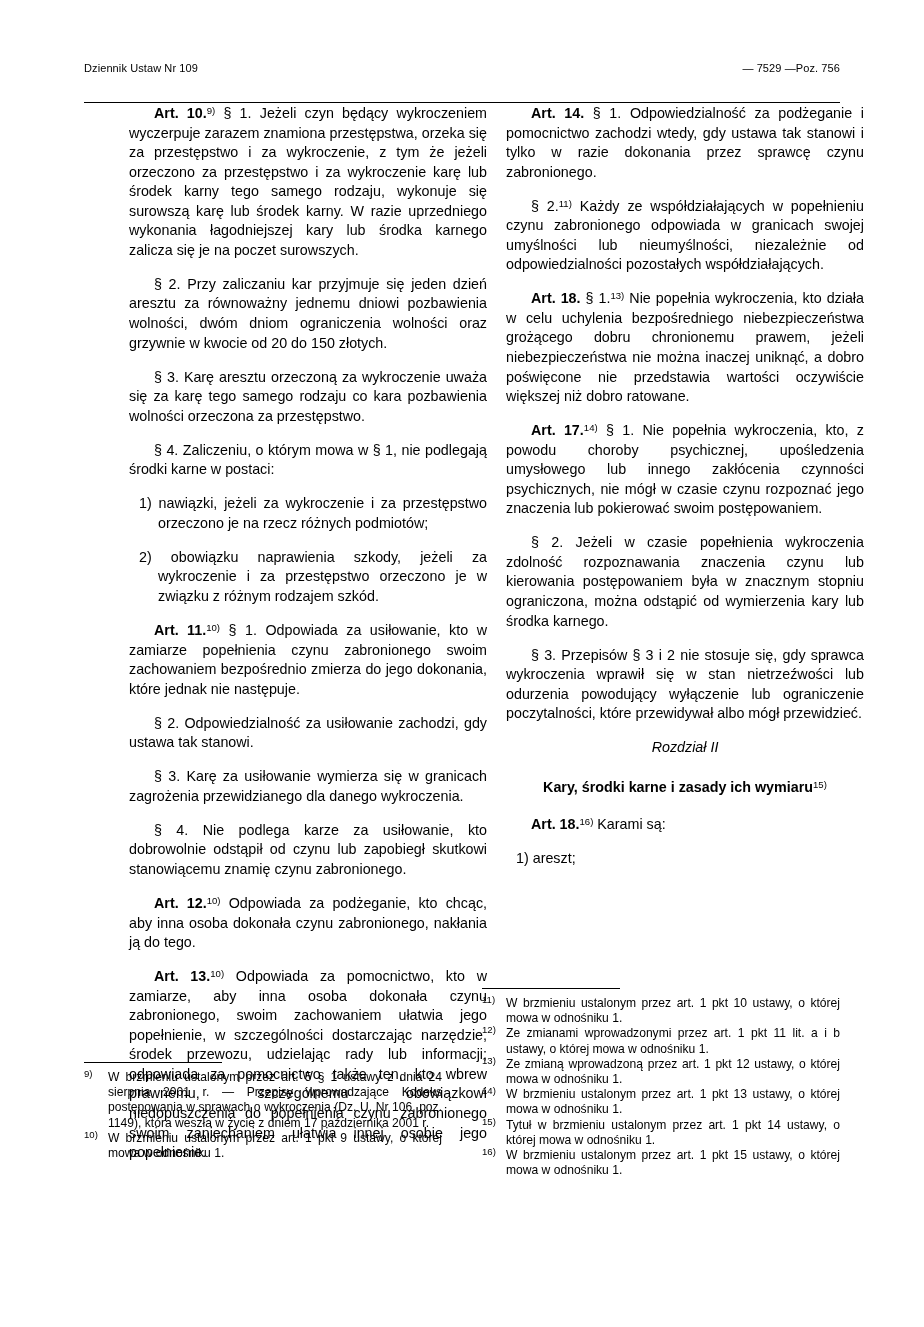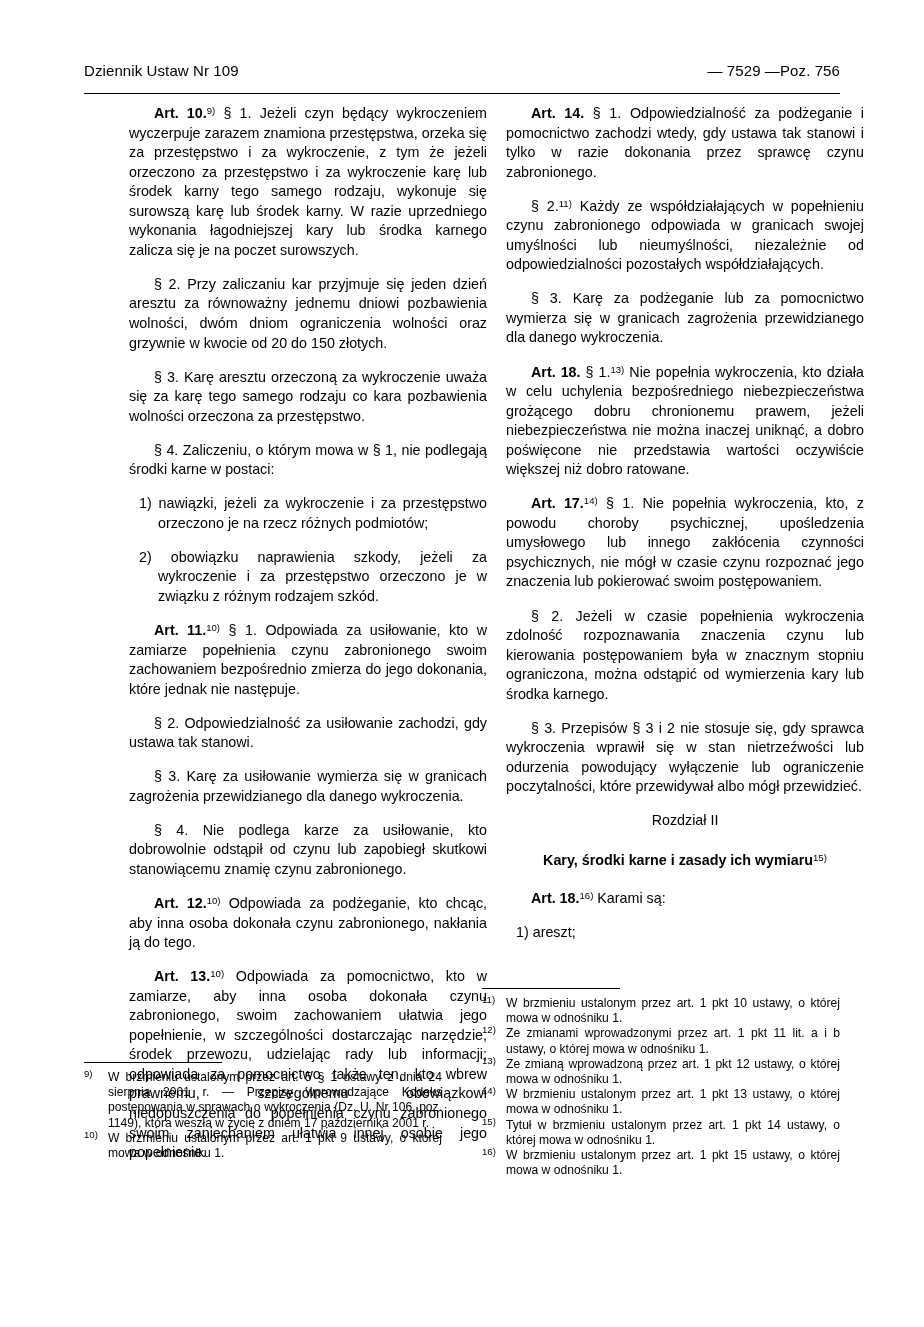--- a/index.html
+++ b/index.html
@@ -26,24 +26,24 @@
   
   .running-head {
     position: absolute;
     left: 84px;
     right: 84px;
     top: 62px;
     height: 26px;
     display: flex;
     align-items: flex-start;
     justify-content: space-between;
-    font-size: 15px;
+    font-size: 11px;
     letter-spacing: 0.1px;
     border-bottom: 1.6px solid #000;
-    padding-bottom: 5px;
+    padding-bottom: 14px;
   }
   .running-head .rh-left { flex: 0 0 auto; white-space: nowrap; }
   .running-head .rh-center {
     flex: 1 1 auto;
     text-align: right;
     white-space: nowrap;
   }
   .running-head .rh-right { flex: 0 0 auto; white-space: nowrap; }
 
   
@@ -85,20 +85,21 @@
     margin: 8px 0 18px 0;
     text-indent: 0;
     text-align: center;
     font-weight: bold;
   }
   p.chapter-label {
     margin: 0 0 20px 0;
     text-indent: 0;
     text-align: center;
     font-weight: normal;
+    font-style: italic;
   }
 
   b, .b { font-weight: bold; }
   sup {
     font-size: 9.6px;
     line-height: 0;
     vertical-align: 0.42em;
     font-weight: normal;
   }
   .art-head sup { font-weight: normal; }
@@ -161,21 +162,20 @@
         <p class="para"><span>§ 2.</span> <span>Odpowiedzialność za usiłowanie zachodzi, gdy ustawa tak stanowi.</span></p>
         <p class="para"><span>§ 3.</span> <span>Karę za usiłowanie wymierza się w granicach zagrożenia przewidzianego dla danego wykroczenia.</span></p>
         <p class="para"><span>§ 4.</span> <span>Nie podlega karze za usiłowanie, kto dobrowolnie odstąpił od czynu lub zapobiegł skutkowi stanowiącemu znamię czynu zabronionego.</span></p>
         <p class="para art-head"><b>Art. 12.</b><sup>10)</sup> <span>Odpowiada za podżeganie, kto chcąc, aby inna osoba dokonała czynu zabronionego, nakłania ją do tego.</span></p>
         <p class="para art-head"><b>Art. 13.</b><sup>10)</sup> <span>Odpowiada za pomocnictwo, kto w zamiarze, aby inna osoba dokonała czynu zabronionego, swoim zachowaniem ułatwia jego popełnienie, w szczególności dostarczając narzędzie, środek przewozu, udzielając rady lub informacji; odpowiada za pomocnictwo także ten, kto wbrew prawnemu, szczególnemu obowiązkowi niedopuszczenia do popełnienia czynu zabronionego swoim zaniechaniem ułatwia innej osobie jego popełnienie.</span></p>
       </div>
 
     <div class="col col-right body-text" id="col-right">
         <p class="para art-head"><b>Art. 14.</b> <span>§ 1.</span> <span>Odpowiedzialność za podżeganie i pomocnictwo zachodzi wtedy, gdy ustawa tak stanowi i tylko w razie dokonania przez sprawcę czynu zabronionego.</span></p>
         <p class="para"><span>§ 2.</span><sup>11)</sup> <span>Każdy ze współdziałających w popełnieniu czynu zabronionego odpowiada w granicach swojej umyślności lub nieumyślności, niezależnie od odpowiedzialności pozostałych współdziałających.</span></p>
-        <p class="para"><span>§ 3.</span> <span>Karę za podżeganie lub za pomocnictwo wymierza się w granicach zagrożenia przewidzianego dla danego wykroczenia.</span></p>
         <p class="para art-head"><b>Art. 18.</b> <span>§ 1.</span><sup>13)</sup> <span>Nie popełnia wykroczenia, kto działa w celu uchylenia bezpośredniego niebezpieczeństwa grożącego dobru chronionemu prawem, jeżeli niebezpieczeństwa nie można inaczej uniknąć, a dobro poświęcone nie przedstawia wartości oczywiście większej niż dobro ratowane.</span></p>
         <p class="para art-head"><b>Art. 17.</b><sup>14)</sup> <span>§ 1.</span> <span>Nie popełnia wykroczenia, kto, z powodu choroby psychicznej, upośledzenia umysłowego lub innego zakłócenia czynności psychicznych, nie mógł w czasie czynu rozpoznać jego znaczenia lub pokierować swoim postępowaniem.</span></p>
         <p class="para"><span>§ 2.</span> <span>Jeżeli w czasie popełnienia wykroczenia zdolność rozpoznawania znaczenia czynu lub kierowania postępowaniem była w znacznym stopniu ograniczona, można odstąpić od wymierzenia kary lub środka karnego.</span></p>
         <p class="para"><span>§ 3.</span> <span>Przepisów § 3 i 2 nie stosuje się, gdy sprawca wykroczenia wprawił się w stan nietrzeźwości lub odurzenia powodujący wyłączenie lub ograniczenie poczytalności, które przewidywał albo mógł przewidzieć.</span></p>
         <p class="chapter-label">Rozdział II</p>
         <p class="chapter-title">Kary, środki karne i zasady ich wymiaru<sup>15)</sup></p>
         <p class="para art-head"><b>Art. 18.</b><sup>16)</sup> <span>Karami są:</span></p>
         <p class="item"><span>1)</span> <span>areszt;</span></p>
       </div>
 

